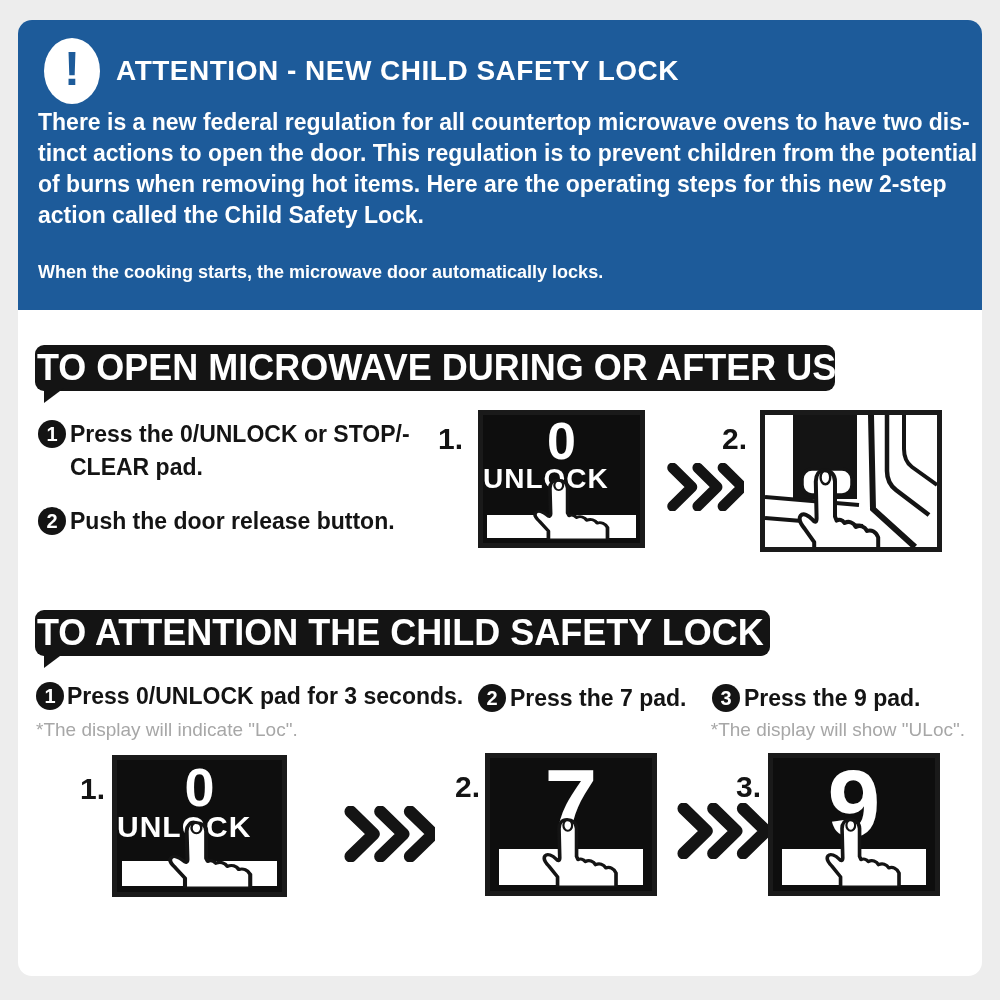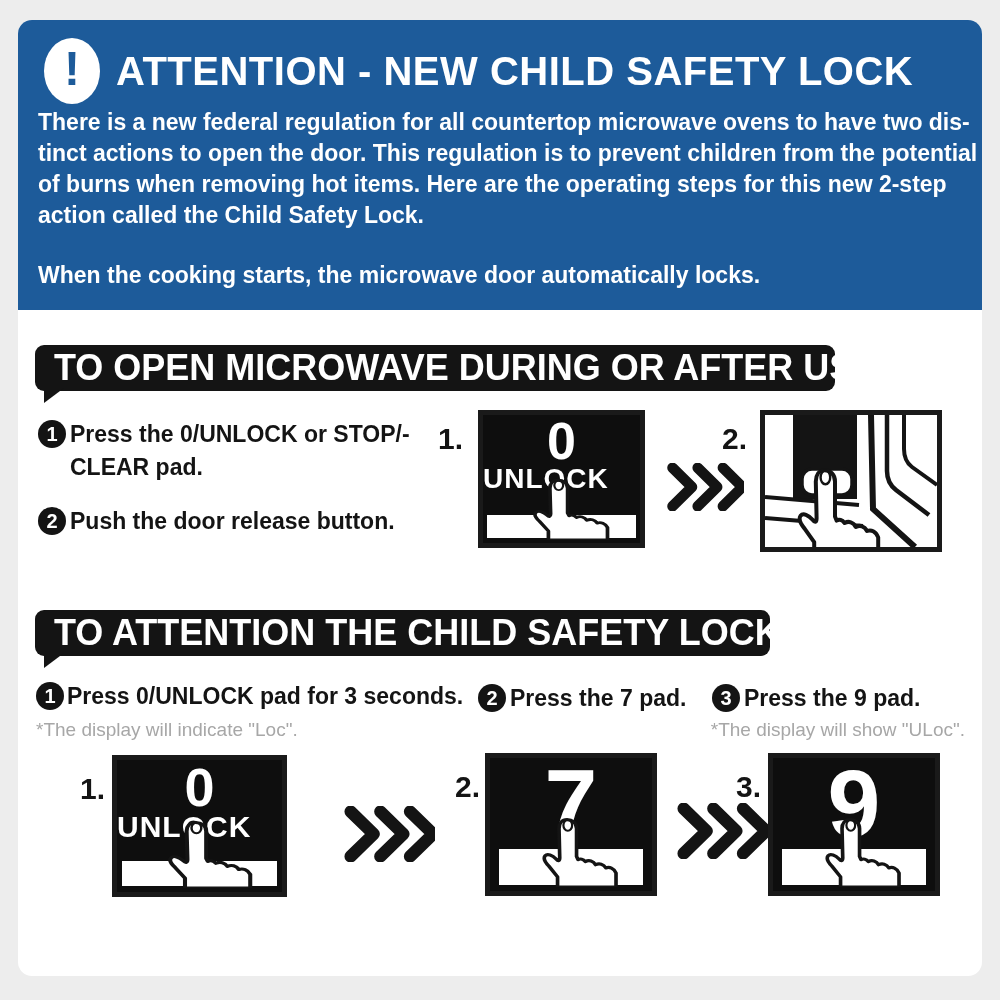--- a/index.html
+++ b/index.html
@@ -4,26 +4,26 @@
 <style>
   *{margin:0;padding:0;box-sizing:border-box}
   html,body{width:1000px;height:1000px;overflow:hidden}
   body{background:#ededed;font-family:"Liberation Sans","DejaVu Sans",sans-serif;position:relative}
   .card{position:absolute;left:18px;top:20px;width:964px;height:956px;background:#ffffff;border-radius:14px;overflow:hidden}
 
   
   .banner{position:absolute;left:0;top:0;width:100%;height:290px;background:#1d5b9a;color:#fff}
   .attn-icon{position:absolute;left:26px;top:18px;width:56px;height:66px;background:#fff;border-radius:50%;display:flex;align-items:center;justify-content:center}
   .attn-mark{color:#1d5b9a;font-size:48px;font-weight:bold;line-height:1;padding-bottom:4px}
-  .banner-title{position:absolute;left:98px;top:19px;height:64px;line-height:64px;font-size:40px;font-weight:bold;letter-spacing:.5px;white-space:nowrap}
+  .banner-title{position:absolute;left:98px;top:19px;height:64px;line-height:64px;font-size:28px;font-weight:bold;letter-spacing:.5px;white-space:nowrap}
   .banner-par{position:absolute;left:20px;top:87px;font-size:23px;font-weight:bold;line-height:31px;white-space:nowrap}
-  .banner-note{position:absolute;left:20px;top:242px;font-size:23px;font-weight:bold;white-space:nowrap}
+  .banner-note{position:absolute;left:20px;top:242px;font-size:18px;font-weight:bold;white-space:nowrap}
 
   
-  .sec-header{position:absolute;height:46px;background:#141414;border-radius:9px;color:#fff;font-weight:bold;font-size:36px;line-height:45px;padding-left:19px;white-space:nowrap}
+  .sec-header{position:absolute;height:46px;background:#141414;border-radius:9px;color:#fff;font-weight:bold;font-size:36px;line-height:45px;padding-left:2px;white-space:nowrap}
   .sec-header .tail{position:absolute;left:9px;bottom:-12px;width:0;height:0;border-top:15px solid #141414;border-right:20px solid transparent}
   .h-open{left:17px;top:325px;width:800px}
   .h-deact{left:17px;top:590px;width:735px}
 
   
   .badge{position:absolute;width:28px;height:28px;border-radius:50%;background:#141414;color:#fff;font-size:20px;font-weight:bold;display:flex;align-items:center;justify-content:center}
   .step-text{position:absolute;font-size:23px;font-weight:bold;color:#141414;line-height:33px;white-space:nowrap}
   .note{position:absolute;font-size:19px;color:#a7a7a7;white-space:nowrap}
   .fig-label{position:absolute;font-size:30px;font-weight:bold;color:#141414}
 

